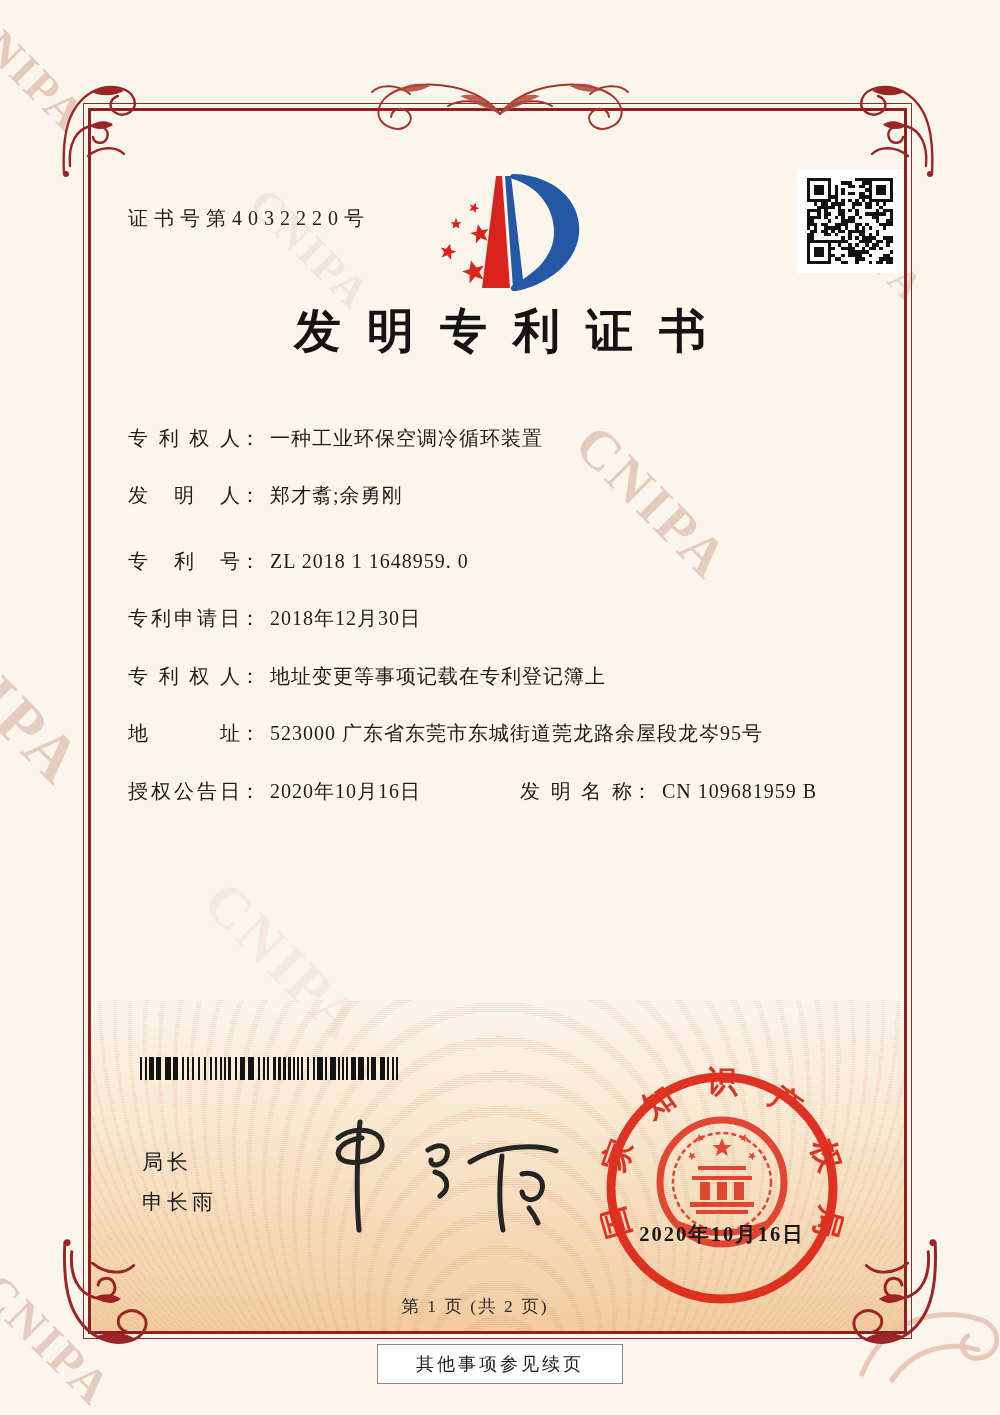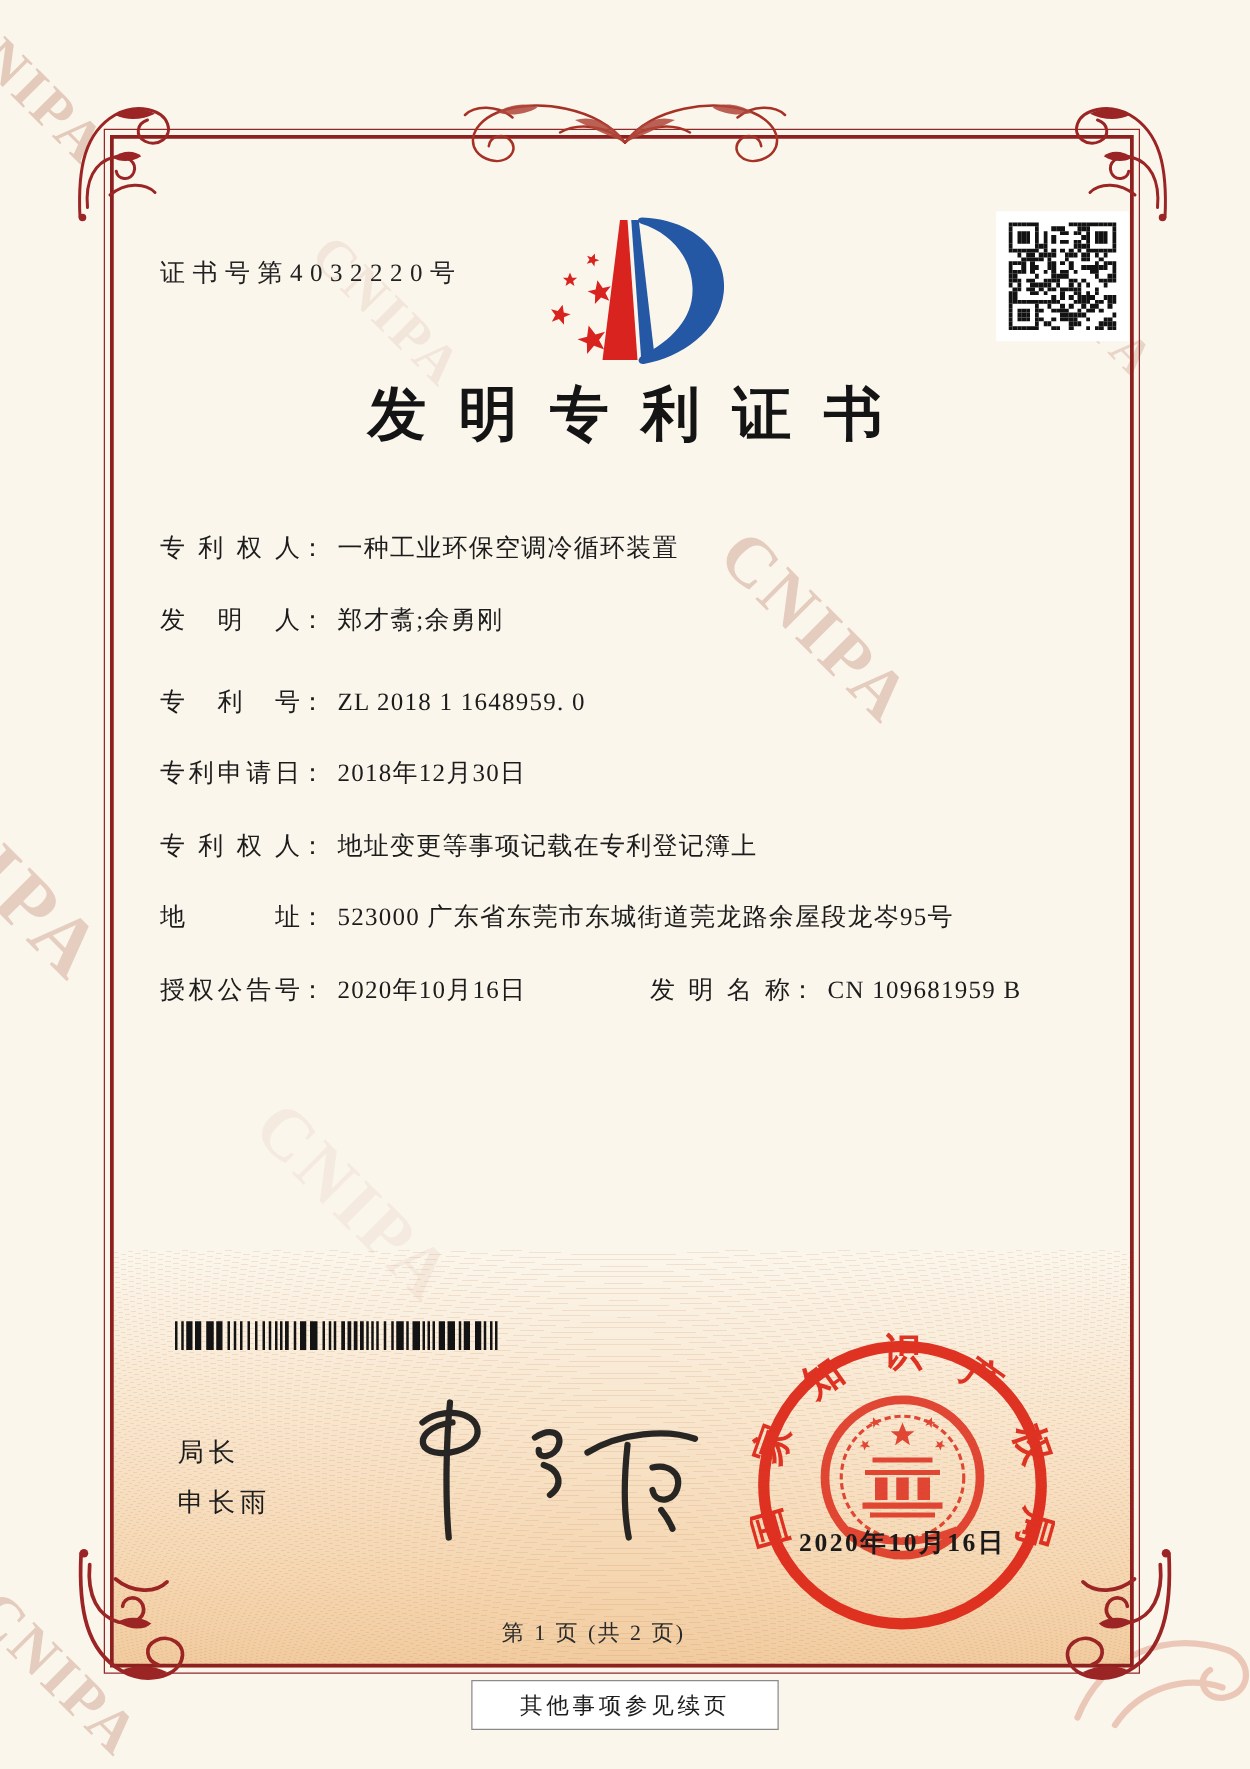--- a/index.html
+++ b/index.html
@@ -853,21 +853,21 @@
   <div class="frow" style="top:605px">
     <span class="f-label">专利申请日</span><span class="f-colon">：</span><span class="f-value">2018年12月30日</span>
   </div>
   <div class="frow" style="top:663px">
     <span class="f-label">专利权人</span><span class="f-colon">：</span><span class="f-value">地址变更等事项记载在专利登记簿上</span>
   </div>
   <div class="frow" style="top:720px">
     <span class="f-label">地址</span><span class="f-colon">：</span><span class="f-value">523000 广东省东莞市东城街道莞龙路余屋段龙岑95号</span>
   </div>
   <div class="frow" style="top:778px">
-    <span class="f-label">授权公告号</span><span class="f-colon">：</span><span class="f-value">2020年10月16日</span>
+    <span class="f-label">授权公告日</span><span class="f-colon">：</span><span class="f-value">2020年10月16日</span>
   </div>
   <div class="frow second" style="top:778px">
     <span class="f-label">发明名称</span><span class="f-colon">：</span><span class="f-value">CN 109681959 B</span>
   </div>
 </div>
 
 <div class="body-text">
 </div>
 
 <div class="barcode" id="barcode">

